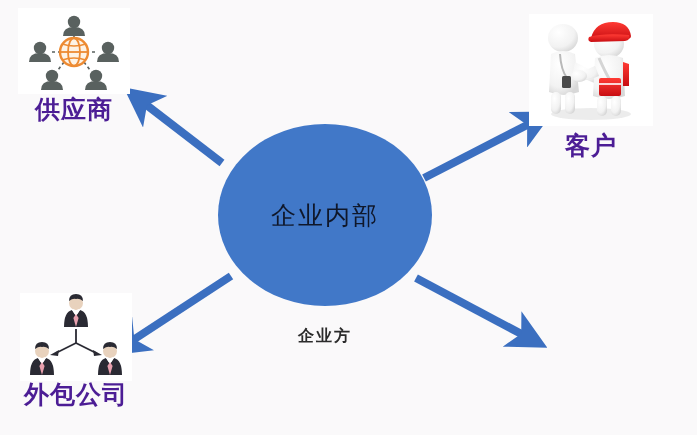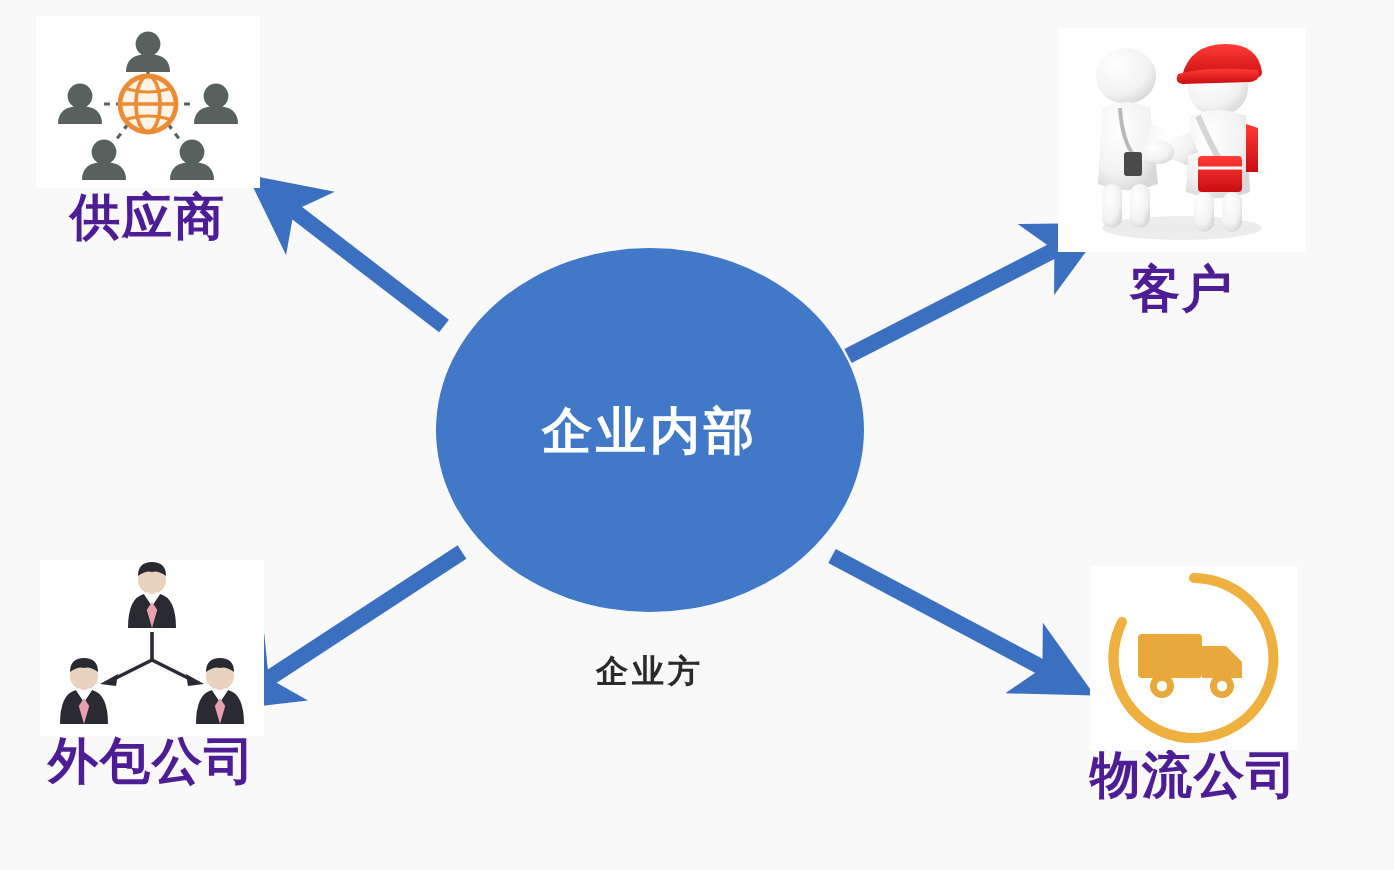--- a/index.html
+++ b/index.html
@@ -30,24 +30,24 @@
     top: 124px;
     width: 214px;
     height: 182px;
     border-radius: 50%;
     background: #4178c8;
     display: flex;
     align-items: center;
     justify-content: center;
   }
   .center-label {
-    color: #ffffff;
+    color: #0f172a;
     font-size: 25px;
     letter-spacing: 2px;
-    font-weight: 700;
+    font-weight: 400;
     white-space: nowrap;
   }
   .center-caption {
     position: absolute;
     left: 218px;
     top: 326px;
     width: 214px;
     text-align: center;
     color: #2b2b2b;
     font-size: 16px;
@@ -73,21 +73,21 @@
     color: #4c1d95;
     font-size: 25px;
     font-weight: bold;
     letter-spacing: 1px;
     white-space: nowrap;
     line-height: 1.1;
   }
 
   .node-suppliers  { left: 18px;  top: 8px;  }
   .node-customers  { left: 529px; top: 14px; }
-  .node-outsource  { left: 20px;  top: 280px;}
+  .node-outsource  { left: 20px;  top: 293px;}
   .node-logistics  { left: 545px; top: 283px;}
 
   .node-customers .node-icon { width: 124px; height: 112px; }
   .node-logistics .node-icon { width: 104px; height: 92px;  }
   .node-outsource .node-icon { width: 112px; height: 88px;  }
 
   .node-customers .node-label { margin-top: 6px; }
   .node-logistics .node-label { margin-top: 0px; }
   .node-outsource .node-label { margin-top: 0px; }
 
@@ -250,34 +250,14 @@
           <path d="M-7,-2 Q-7,-9 0,-9 Q7,-9 7,-2 Q3,-5 0,-4 Q-3,-5 -7,-2 Z" fill="#2a2a33"></path>
           <path d="M-12,24 Q-12,9 -4,7 L0,13 L4,7 Q12,9 12,24 Z" fill="#2a2a33"></path>
           <path d="M-4,7 L0,13 L4,7 L2,6 L0,10 L-2,6 Z" fill="#ffffff"></path>
           <path d="M0,11 L2.6,15 L0,24 L-2.6,15 Z" fill="#e8a0ae"></path>
         </g>
       </svg>
     </div>
     <div class="node-label">外包公司</div>
   </div>
 
-  <div class="node node-logistics">
-    <div class="node-icon">
-      <svg class="icon-svg" viewBox="0 0 104 92">
-
-        <path d="M52,6
-                 A40,40 0 1,1 16,28" fill="none" stroke="#eeb03e" stroke-width="5" stroke-linecap="round"></path>
-        <path d="M14,33 A40,40 0 0,0 48,86" fill="none" stroke="#eeb03e" stroke-width="5" stroke-linecap="round"></path>
-
-        <rect x="24" y="34" width="32" height="22" rx="2" fill="#e8a83c"></rect>
-
-        <path d="M56,40 L68,40 L76,48 L76,56 L56,56 Z" fill="#e8a83c"></path>
-
-        <circle cx="36" cy="60" r="6" fill="#e8a83c"></circle>
-        <circle cx="36" cy="60" r="2.6" fill="#fdfdfb"></circle>
-        <circle cx="66" cy="60" r="6" fill="#e8a83c"></circle>
-        <circle cx="66" cy="60" r="2.6" fill="#fdfdfb"></circle>
-      </svg>
-    </div>
-    <div class="node-label">物流公司</div>
-  </div>
 
 </div>
 
 </body></html>

